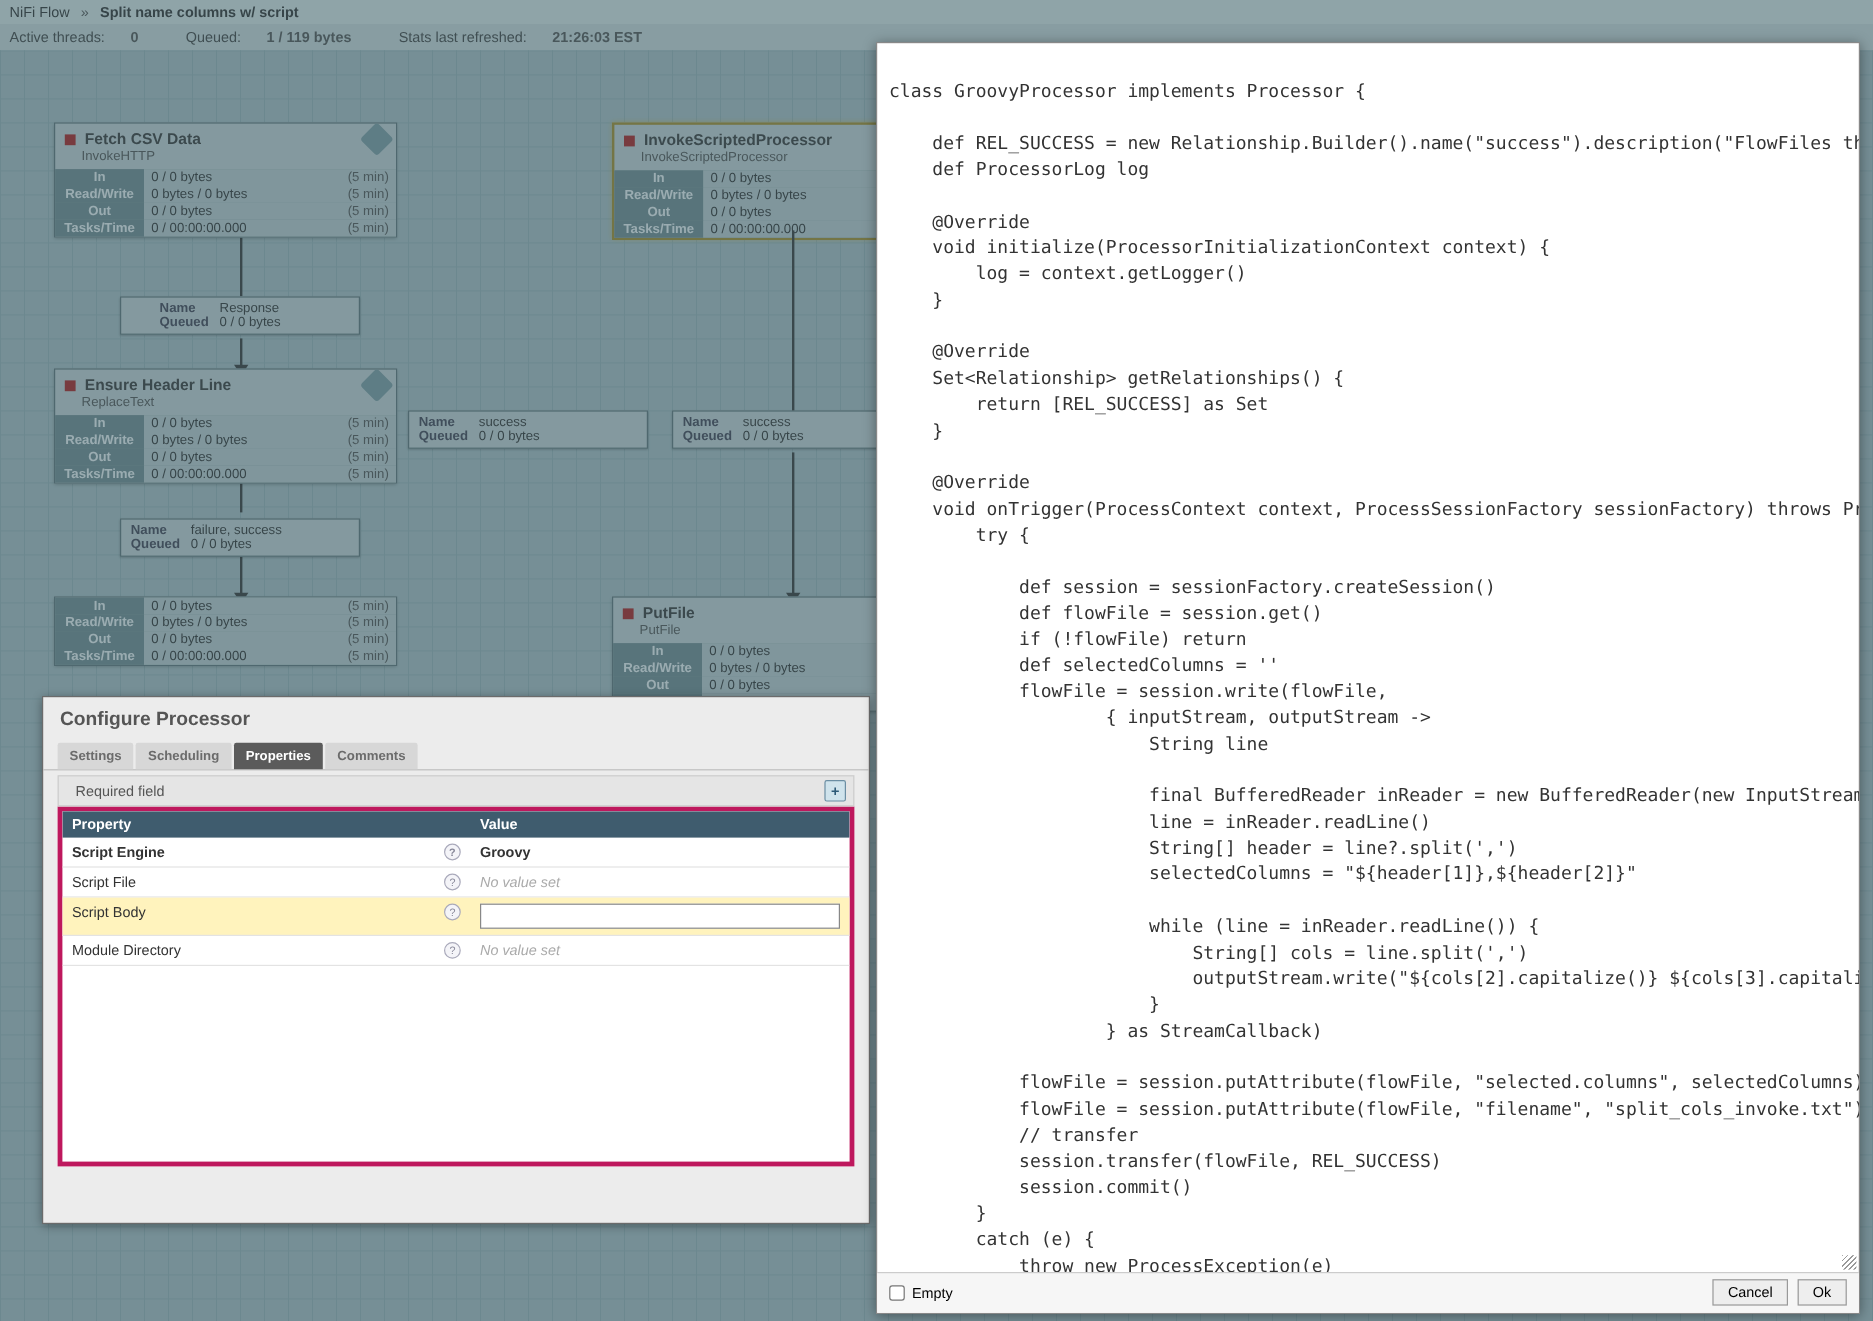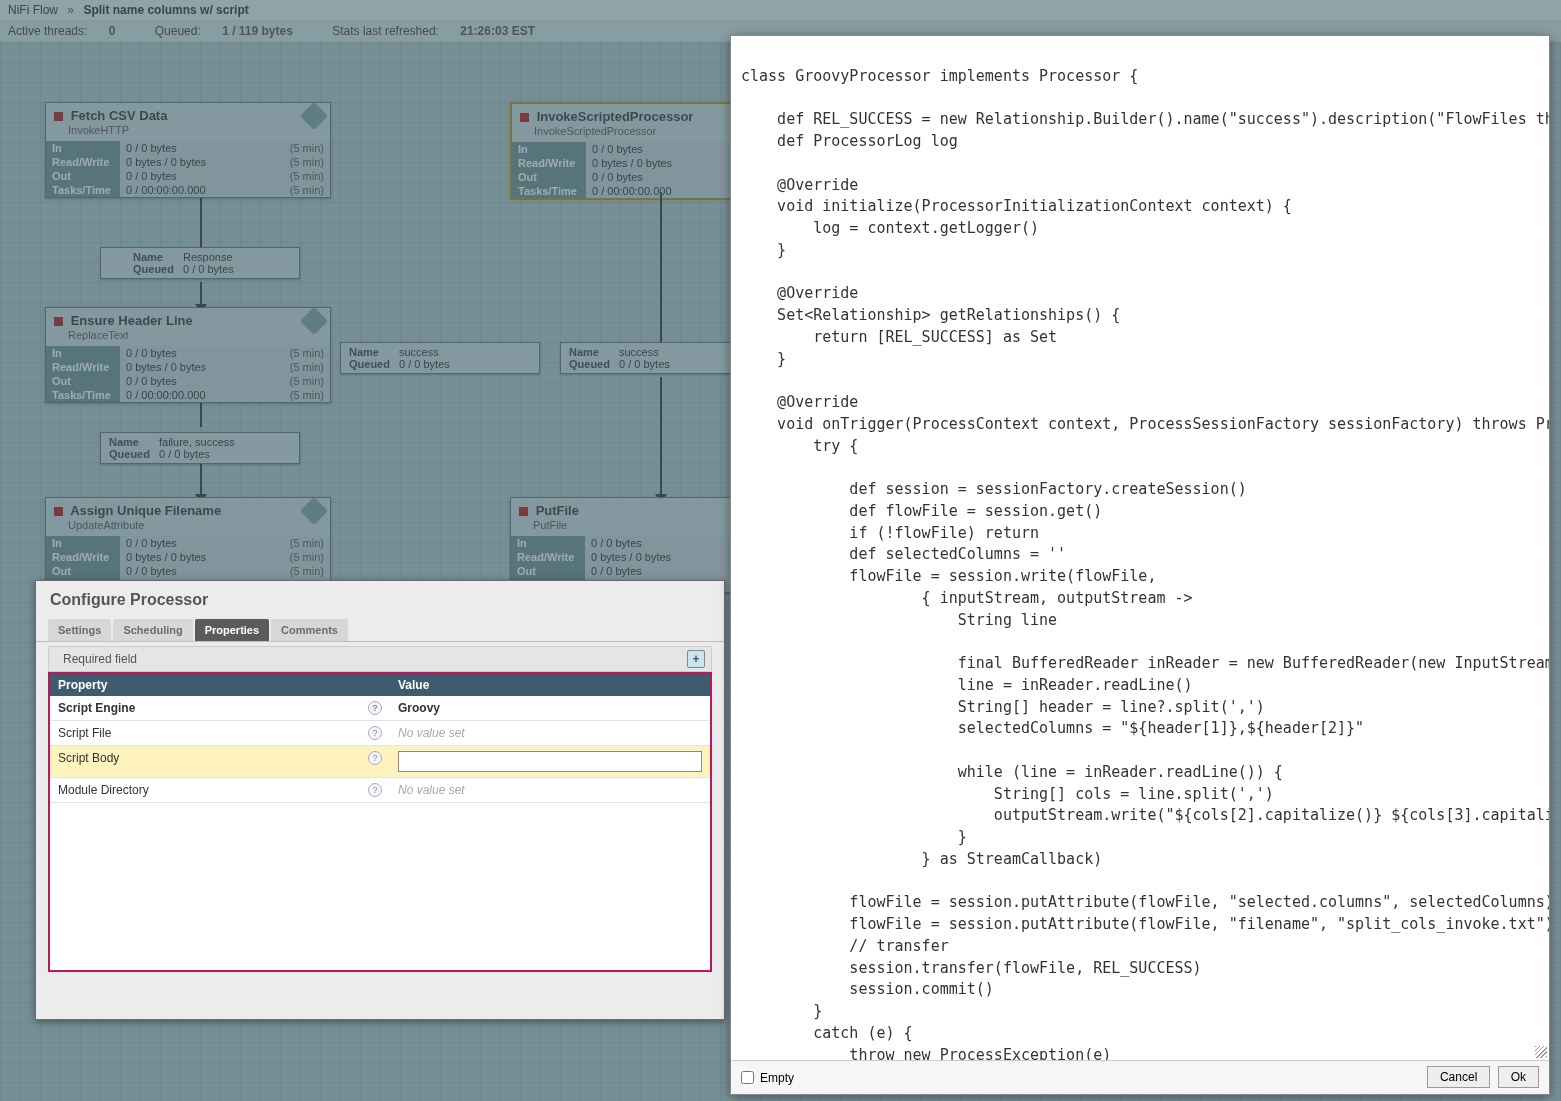--- a/index.html
+++ b/index.html
@@ -30,21 +30,21 @@
   .proc {
     position: absolute; width: 286px; background: #c0cdd0; border: 1px solid #607378;
     box-shadow: 0 1px 3px rgba(0,0,0,0.3);
   }
   .proc.selected { border: 2px solid #a38a2d; box-shadow: 0 0 4px rgba(200,170,50,0.6); }
   .proc-title { padding: 5px 8px; font-weight: bold; color: #3b3b3b; font-size: 13px; position: relative; }
   .proc-title .stop { display: inline-block; width: 9px; height: 9px; background: #a22; margin-right: 4px; vertical-align: middle; }
   .proc-sub { font-weight: normal; font-size: 11px; color: #555; display: block; margin-left: 14px; margin-top: 1px; }
   .proc-stats { background: #8aa2a6; color: #d8e0e2; font-size: 11px; }
   .proc-stats .row { display: flex; }
-  .proc-stats .k { width: 74px; padding: 1px 6px; color: #e8eef0; font-weight: bold; background: #70898e; }
+  .proc-stats .k { width: 74px; padding: 1px 6px; color: #e8eef0; font-weight: bold; background: #70898e; text-align: center; }
   .proc-stats .v { flex: 1; padding: 1px 6px; color: #333; background: #b8c7ca; }
   .proc-stats .t { width: 60px; padding: 1px 6px; color: #555; background: #b8c7ca; text-align: right; }
   .proc-badge { position: absolute; right: 6px; top: 3px; width: 20px; height: 20px;
     background: #7b99a0; transform: rotate(45deg); border-radius: 3px; }
 
   
   .conn {
     position: absolute; width: 200px; background: #c0cdd0; border: 1px solid #607378;
     box-shadow: 0 1px 2px rgba(0,0,0,0.3); padding: 3px 8px; font-size: 11px;
   }
@@ -63,21 +63,21 @@
   .config-panel {
     position: absolute; left: 35px; top: 580px; width: 690px; height: 440px;
     background: #ececec; border: 1px solid #6b6b6b; box-shadow: 0 2px 8px rgba(0,0,0,0.4);
   }
   .config-panel h2 { font-size: 16px; color: #555; padding: 10px 14px; font-weight: bold; }
   .tabs { display: flex; padding: 0 12px; border-bottom: 1px solid #bdbdbd; }
   .tab { padding: 5px 10px; background: #d7d7d7; color: #6b6b6b; font-weight: bold; font-size: 11px; margin-right: 2px; border-radius: 2px 2px 0 0; cursor: pointer; }
   .tab.active { background: #5b5b5b; color: #fff; }
   .reqbar { background: #e5e5e5; padding: 5px 14px; color: #555; margin: 4px 12px 0; position: relative; border: 1px solid #ccc; }
   .reqbar .plus { position: absolute; right: 6px; top: 3px; width: 18px; height: 18px; background: #cfe3ec; border: 1px solid #6b8ea3; color: #2d5a77; text-align: center; line-height: 16px; font-weight: bold; border-radius: 2px; }
-  .proptable { margin: 0 12px; border: 2px solid #be185d; background: #fff; height: 300px; overflow: auto; }
+  .proptable { margin: 0 12px; border: 4px solid #be185d; background: #fff; height: 300px; overflow: auto; }
   .proptable .hdr { display: flex; background: #3f5c6e; color: #fff; font-weight: bold; }
   .proptable .hdr div { padding: 4px 8px; }
   .proptable .hdr .c1 { width: 340px; }
   .proptable .hdr .c2 { flex: 1; }
   .proprow { display: flex; border-bottom: 1px solid #e3e3e3; }
   .proprow.sel { background: #fff3bd; }
   .proprow .c1 { width: 340px; padding: 5px 8px; color: #333; position: relative; }
   .proprow .c1.bold { font-weight: bold; }
   .proprow .c2 { flex: 1; padding: 5px 8px; color: #333; }
   .proprow .novalue { color: #aaa; font-style: italic; }
@@ -191,26 +191,20 @@
         </div>
     </div>
   </div>
 
   <div class="conn" style="left:100px; top:390px;">
     <div><span class="ckey">Name</span><span class="cval">failure, success</span></div>
     <div><span class="ckey">Queued</span><span class="cval">0 / 0 bytes</span></div>
   </div>
 
   <div class="proc" style="left:45px; top:455px;">
-    <div class="proc-title">
-      <span class="stop"></span>
-      <span>Assign Unique Filename</span>
-      <span class="proc-sub">UpdateAttribute</span>
-      <span class="proc-badge"></span>
-    </div>
     <div class="proc-stats">
       <div class="row">
           <div class="k">In</div>
           <div class="v">0 / 0 bytes</div>
           <div class="t">(5 min)</div>
         </div>
       <div class="row">
           <div class="k">Read/Write</div>
           <div class="v">0 bytes / 0 bytes</div>
           <div class="t">(5 min)</div>

